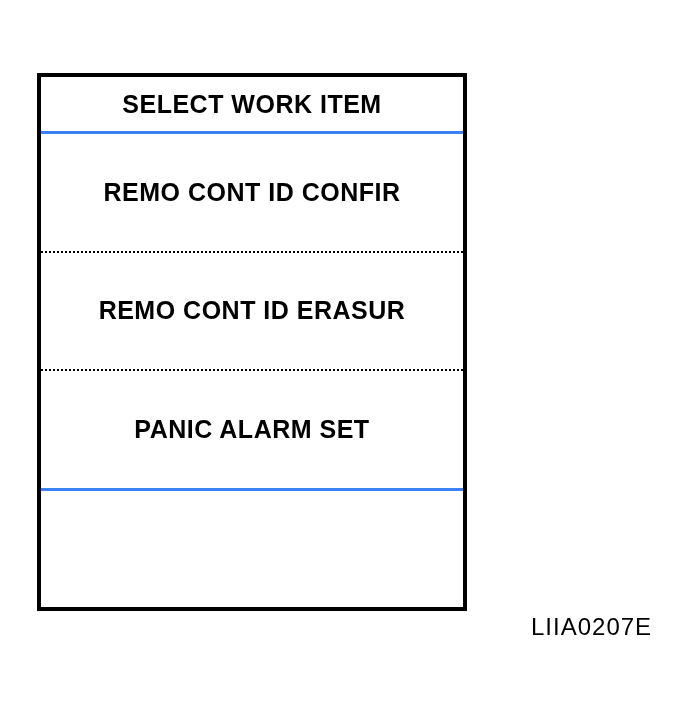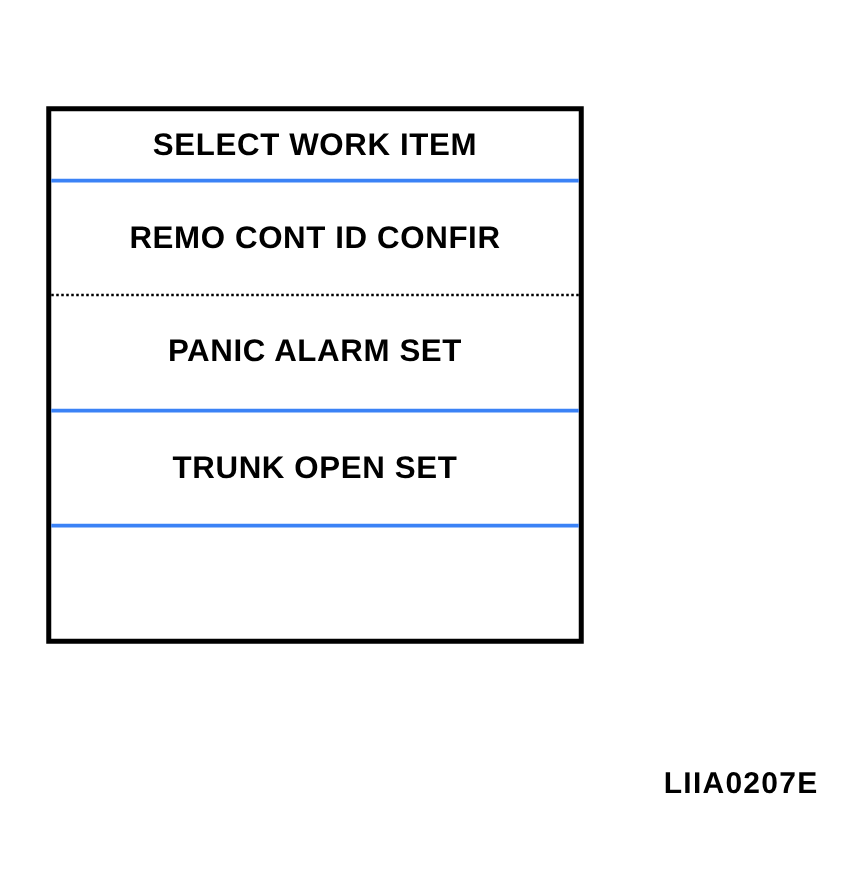--- a/index.html
+++ b/index.html
@@ -13,27 +13,26 @@
     position: relative;
     font-family: "Liberation Sans", sans-serif;
     color: #000000;
     overflow: hidden;
   }
   .figure-box {
     position: absolute;
     left: 37px;
     top: 73px;
     width: 430px;
-    height: 430px;
+    height: 538px;
     border: 4px solid #000000;
     box-sizing: border-box;
     background: #ffffff;
     display: flex;
     flex-direction: column;
-    margin-top: 12px;
   }
   .menu-row {
     display: flex;
     align-items: center;
     justify-content: center;
     font-size: 25px;
     font-weight: bold;
     letter-spacing: 0.5px;
     white-space: nowrap;
     flex: 1 1 0;
@@ -46,36 +45,36 @@
     border-top: 3px solid #3b82f6;
   }
   .div-dotted {
     border-top: 2px dotted #000000;
   }
   .figure-code {
     position: absolute;
     left: 531px;
     top: 613px;
     font-size: 24px;
-    font-weight: bold;
+    font-weight: normal;
     letter-spacing: 1px;
     white-space: nowrap;
   }
 </style>
 </head>
 <body>
 
 <div class="figure-box">
   <div class="menu-row title-row">SELECT WORK ITEM</div>
 
   <div class="menu-row div-solid">REMO CONT ID CONFIR</div>
 
+  <div class="menu-row div-dotted">REMO CONT ID ERASUR</div>
 
 
 
   <div class="menu-row div-dotted">PANIC ALARM SET</div>
 
-  <div class="menu-row div-solid">TRUNK OPEN SET</div>
 
   <div class="menu-row div-solid"></div>
 </div>
 
 <div class="figure-code">LIIA0207E</div>
 
 </body></html>

